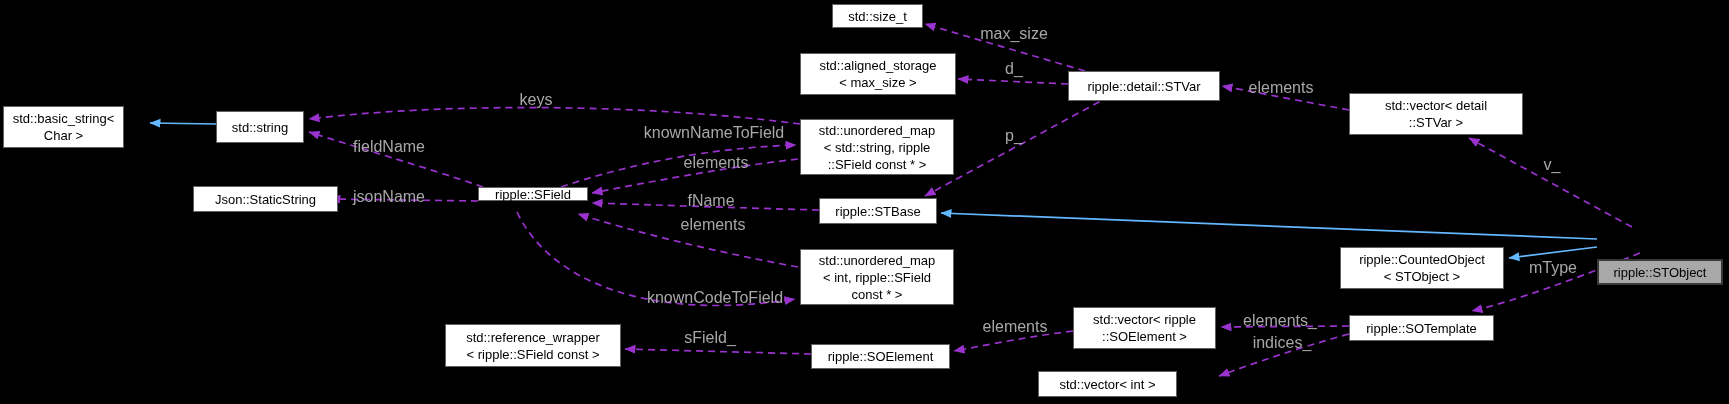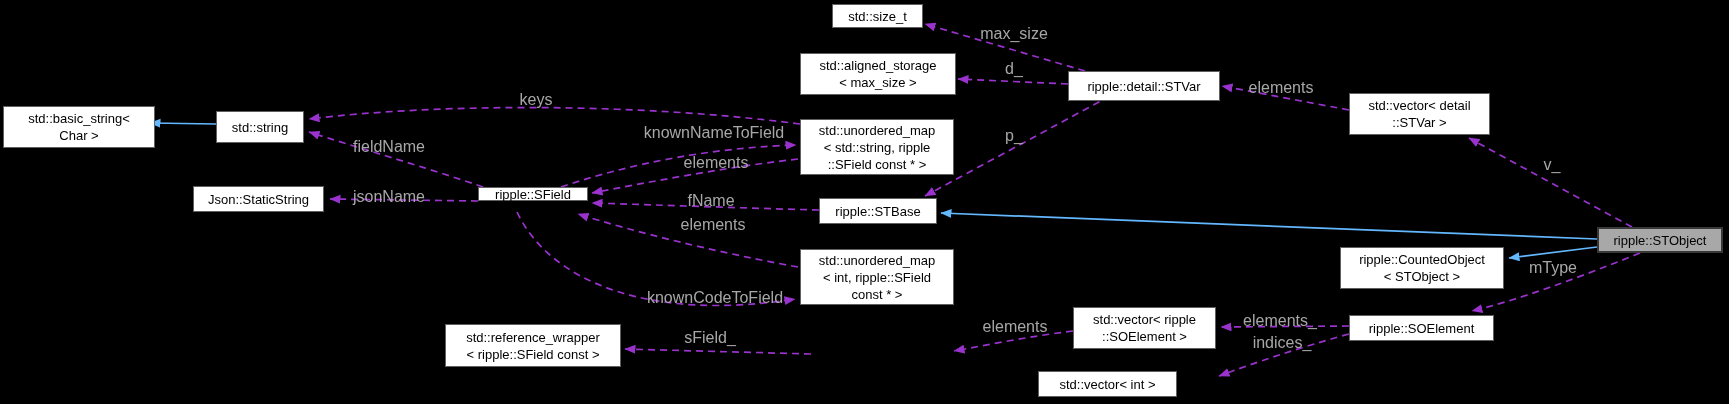--- a/index.html
+++ b/index.html
@@ -12,21 +12,21 @@
   }
   .stage svg{position:absolute;left:0;top:0;}
   .node{
     position:absolute;box-sizing:border-box;
     background:#ffffff;border:1.5px solid #606060;
     color:#000;display:flex;align-items:center;justify-content:flex-start;
     font-size:13px;line-height:17px;text-align:center;
     cursor:pointer;
   }
   .node span{white-space:pre-line;display:block;width:100%;}
-  .node--main{background:#a8a8a8;border:2px solid #383838;}
+  .node--main{background:#a8a8a8;border:2px solid #383838;margin-top:32px;}
   .elabel{
     position:absolute;transform:translate(-50%,-50%);
     color:#a7a7a7;font-size:16px;white-space:nowrap;
   }
   .eu{stroke:#9a32cd;stroke-width:1.7;fill:none;stroke-dasharray:7 5;}
   .ei{stroke:#63b8ff;stroke-width:1.7;fill:none;}
 </style>
 </head>
 <body>
 
@@ -69,37 +69,37 @@
   <div class="node" style="left:832px;top:4px;width:91px;height:24px">
       <span>std::size_t</span>
     </div>
   <div class="node" style="left:800px;top:53px;width:156px;height:42px">
       <span>std::aligned_storage
 &lt; max_size &gt;</span>
     </div>
   <div class="node" style="left:1068px;top:71px;width:152px;height:30px">
       <span>ripple::detail::STVar</span>
     </div>
-  <div class="node" style="left:1349px;top:93px;width:141px;height:42px">
+  <div class="node" style="left:1349px;top:93px;width:174px;height:42px">
       <span>std::vector&lt; detail
 ::STVar &gt;</span>
     </div>
-  <div class="node" style="left:3px;top:106px;width:152px;height:42px">
+  <div class="node" style="left:3px;top:106px;width:121px;height:42px">
       <span>std::basic_string&lt;
 Char &gt;</span>
     </div>
   <div class="node" style="left:216px;top:111px;width:88px;height:32px">
       <span>std::string</span>
     </div>
   <div class="node" style="left:800px;top:119px;width:154px;height:56px">
       <span>std::unordered_map
 &lt; std::string, ripple
 ::SField const * &gt;</span>
     </div>
-  <div class="node" style="left:193px;top:186px;width:131px;height:26px">
+  <div class="node" style="left:193px;top:186px;width:145px;height:26px">
       <span>Json::StaticString</span>
     </div>
   <div class="node" style="left:478px;top:187px;width:110px;height:14px">
       <span>ripple::SField</span>
     </div>
   <div class="node" style="left:819px;top:198px;width:118px;height:26px">
       <span>ripple::STBase</span>
     </div>
   <div class="node node--main" style="left:1597px;top:227px;width:126px;height:26px">
       <span>ripple::STObject</span>
@@ -107,25 +107,28 @@
   <div class="node" style="left:1340px;top:247px;width:164px;height:42px">
       <span>ripple::CountedObject
 &lt; STObject &gt;</span>
     </div>
   <div class="node" style="left:800px;top:249px;width:154px;height:56px">
       <span>std::unordered_map
 &lt; int, ripple::SField
 const * &gt;</span>
     </div>
   <div class="node" style="left:1349px;top:315px;width:145px;height:26px">
-      <span>ripple::SOElement</span>
+      <span>ripple::SOTemplate</span>
     </div>
   <div class="node" style="left:1073px;top:307px;width:143px;height:42px">
       <span>std::vector&lt; ripple
 ::SOElement &gt;</span>
+    </div>
+  <div class="node" style="left:811px;top:344px;width:139px;height:25px">
+      <span>ripple::SOElement</span>
     </div>
   <div class="node" style="left:445px;top:324px;width:176px;height:43px">
       <span>std::reference_wrapper
 &lt; ripple::SField const &gt;</span>
     </div>
   <div class="node" style="left:1038px;top:371px;width:139px;height:26px">
       <span>std::vector&lt; int &gt;</span>
     </div>
 
   <span class="elabel" style="left:1014px;top:34px">max_size</span>

